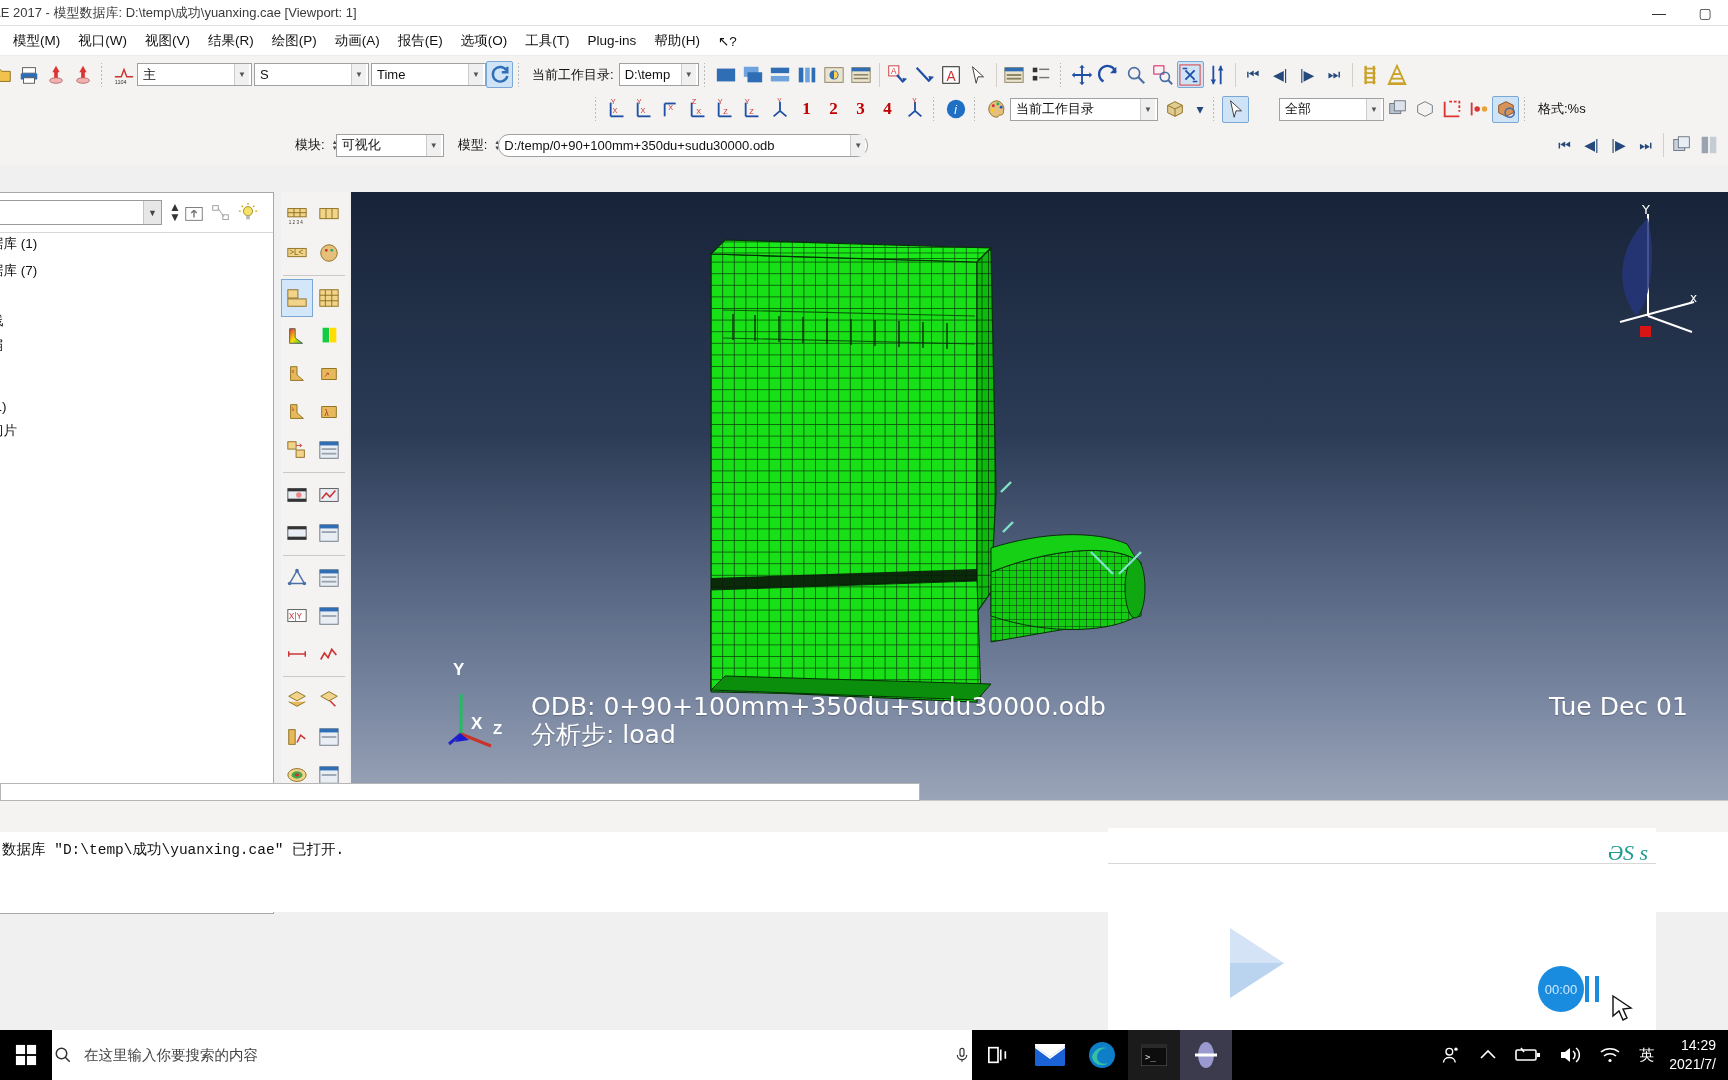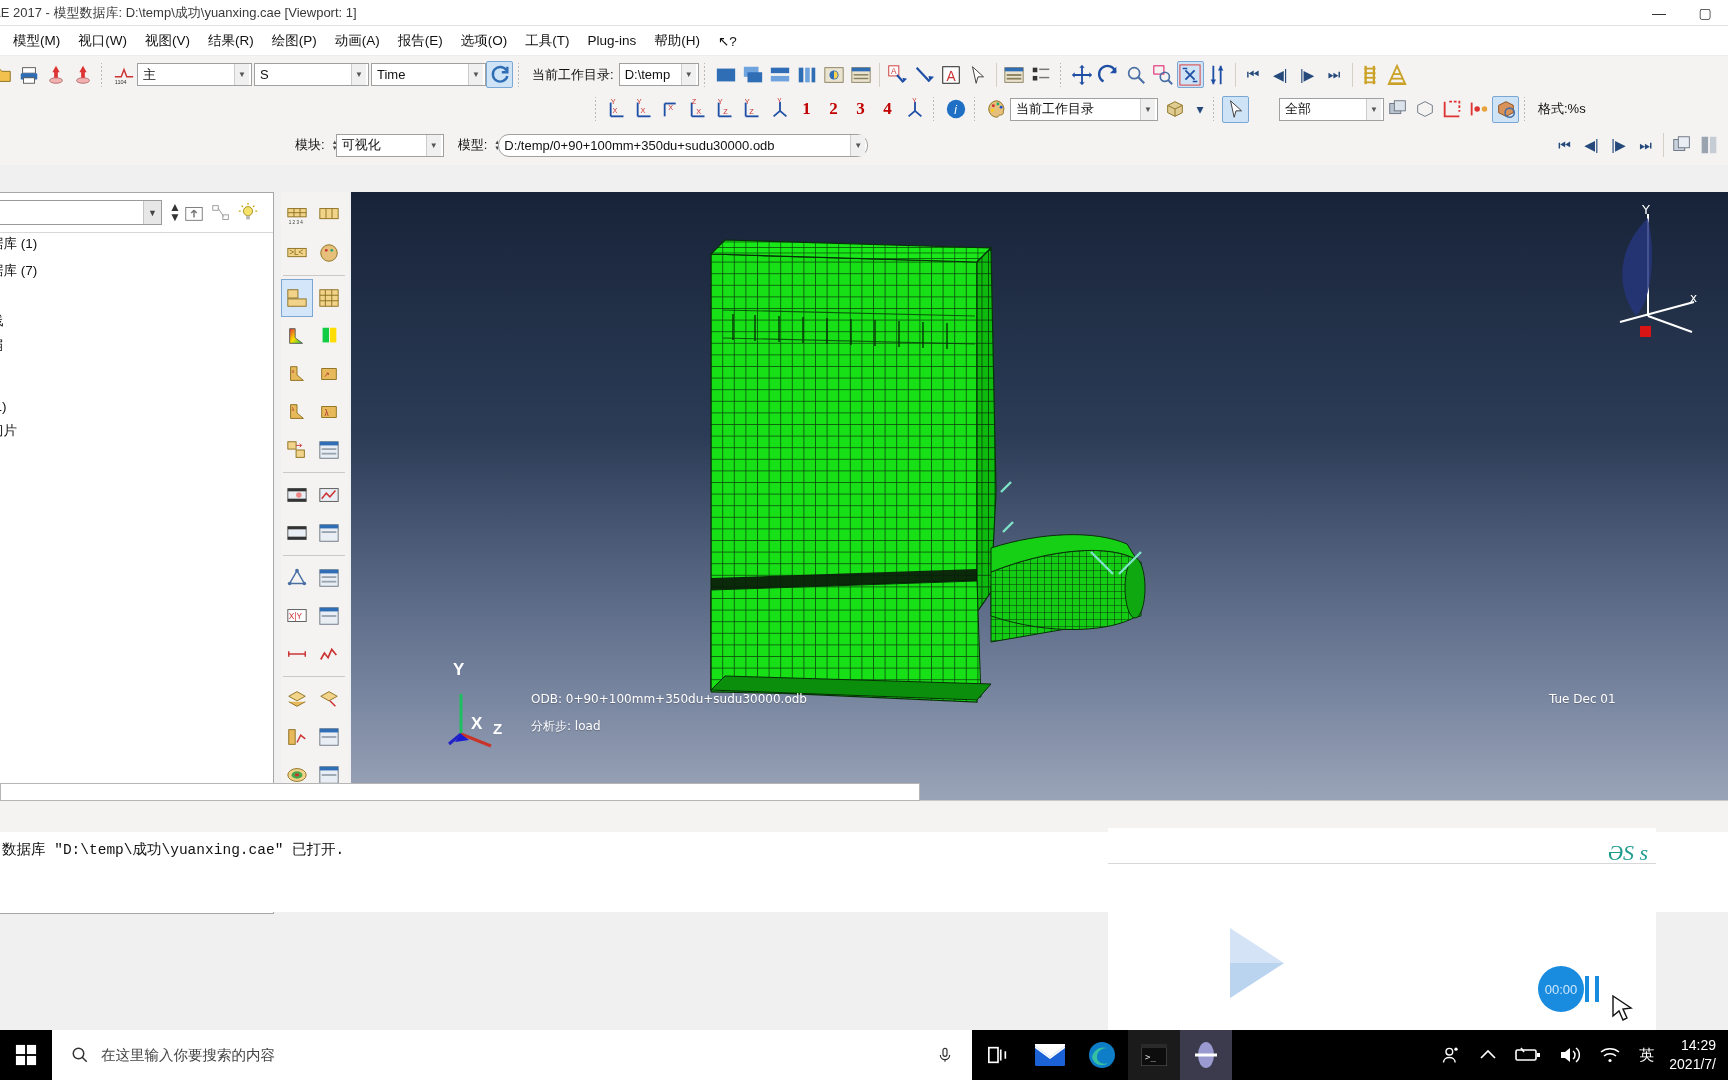--- a/index.html
+++ b/index.html
@@ -66,34 +66,34 @@
   .vbtn { width:32px; height:38px; display:flex; align-items:center; justify-content:center; }
   .vsep { width:66px; height:7px; }
   .vsep i { display:block; height:1px; background:#c9c9c9; margin:3px 2px; }
   .ico { width:24px; height:22px; display:block; }
   
   #viewport {
     position:absolute; left:351px; top:0px; width:1377px; height:608px;
     background:linear-gradient(180deg,#172338 0%, #2c3c57 40%, #6f7d99 78%, #9aa4b8 100%);
     overflow:hidden;
   }
-  .vptxt { position:absolute; color:#fff; font-size:12px; white-space:nowrap;
+  .vptxt { position:absolute; color:#fff; font-size:25px; white-space:nowrap;
            text-shadow:0 1px 1px rgba(0,0,0,.25); font-family:"DejaVu Sans", sans-serif; }
   .axlabel { position:absolute; color:#fff; font-weight:bold; font-size:17px; }
   
   #msgarea { position:absolute; left:0; top:608px; width:1728px; height:112px; background:#fff; }
   #msgtop { height:32px; background:#f4f3f1; border-top:1px solid #c8c8c8; position:relative; }
   #msgtext { font-family:"Liberation Mono", monospace; font-size:14.5px; color:#111; padding:8px 0 0 2px; white-space:nowrap; }
   #cmdline { position:absolute; left:0; top:-18px; width:920px; height:18px; background:#fff; border:1px solid #b5b5b5;}
   
   #player { position:absolute; left:1108px; top:828px; width:548px; height:202px; background:#fff; overflow:hidden;}
   
   #taskbar { position:absolute; left:0; top:1030px; width:1728px; height:50px; background:#000; display:flex; align-items:center; }
   #startbtn { width:52px; height:50px; display:flex; align-items:center; justify-content:center; }
-  #searchbox { width:920px; height:50px; background:#fff; display:flex; align-items:center; padding:0 19px; }
+  #searchbox { width:920px; height:50px; background:#fff; display:flex; align-items:center; padding:0 2px; }
   #searchbox .ph { font-size:14.5px; color:#444; margin-left:12px; }
   .tkicon { width:52px; height:50px; display:flex; align-items:center; justify-content:center; }
   #tray { margin-left:auto; display:flex; align-items:center; height:50px; color:#fff; }
   #tray .ti { padding:0 9px; font-size:15px; color:#fff; display:flex; align-items:center; }
   #clock { font-size:14px; color:#fff; line-height:1.35; text-align:right; padding:0 12px 0 6px; }
   .red { color:#c00000; font-weight:bold; font-size:17px; font-family:"Liberation Serif", serif;}
 </style>
 </head>
 <body>
 

